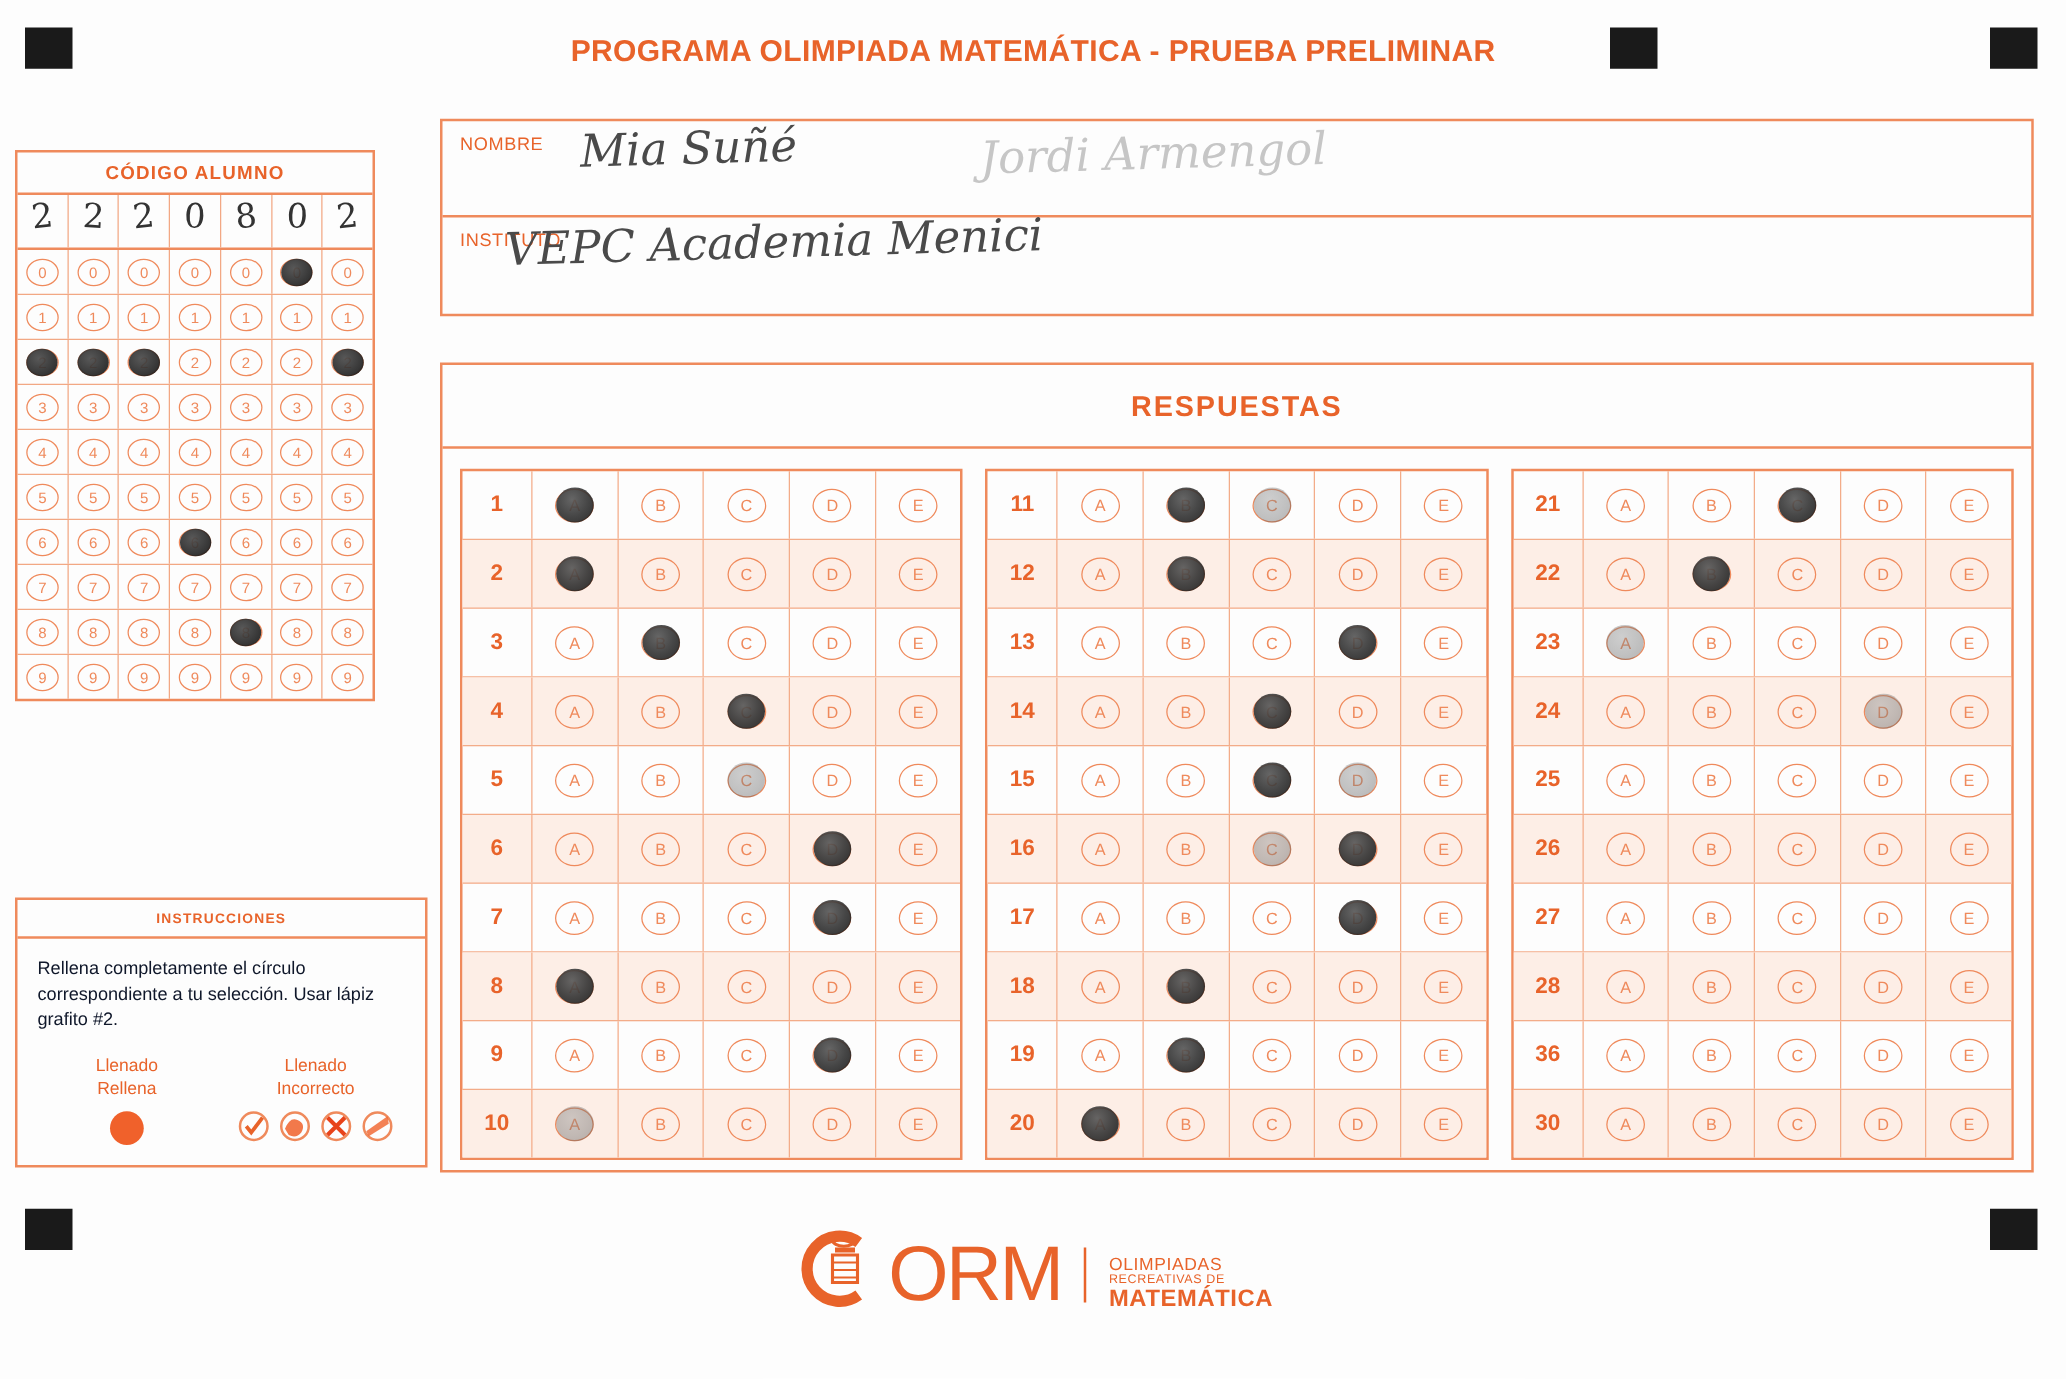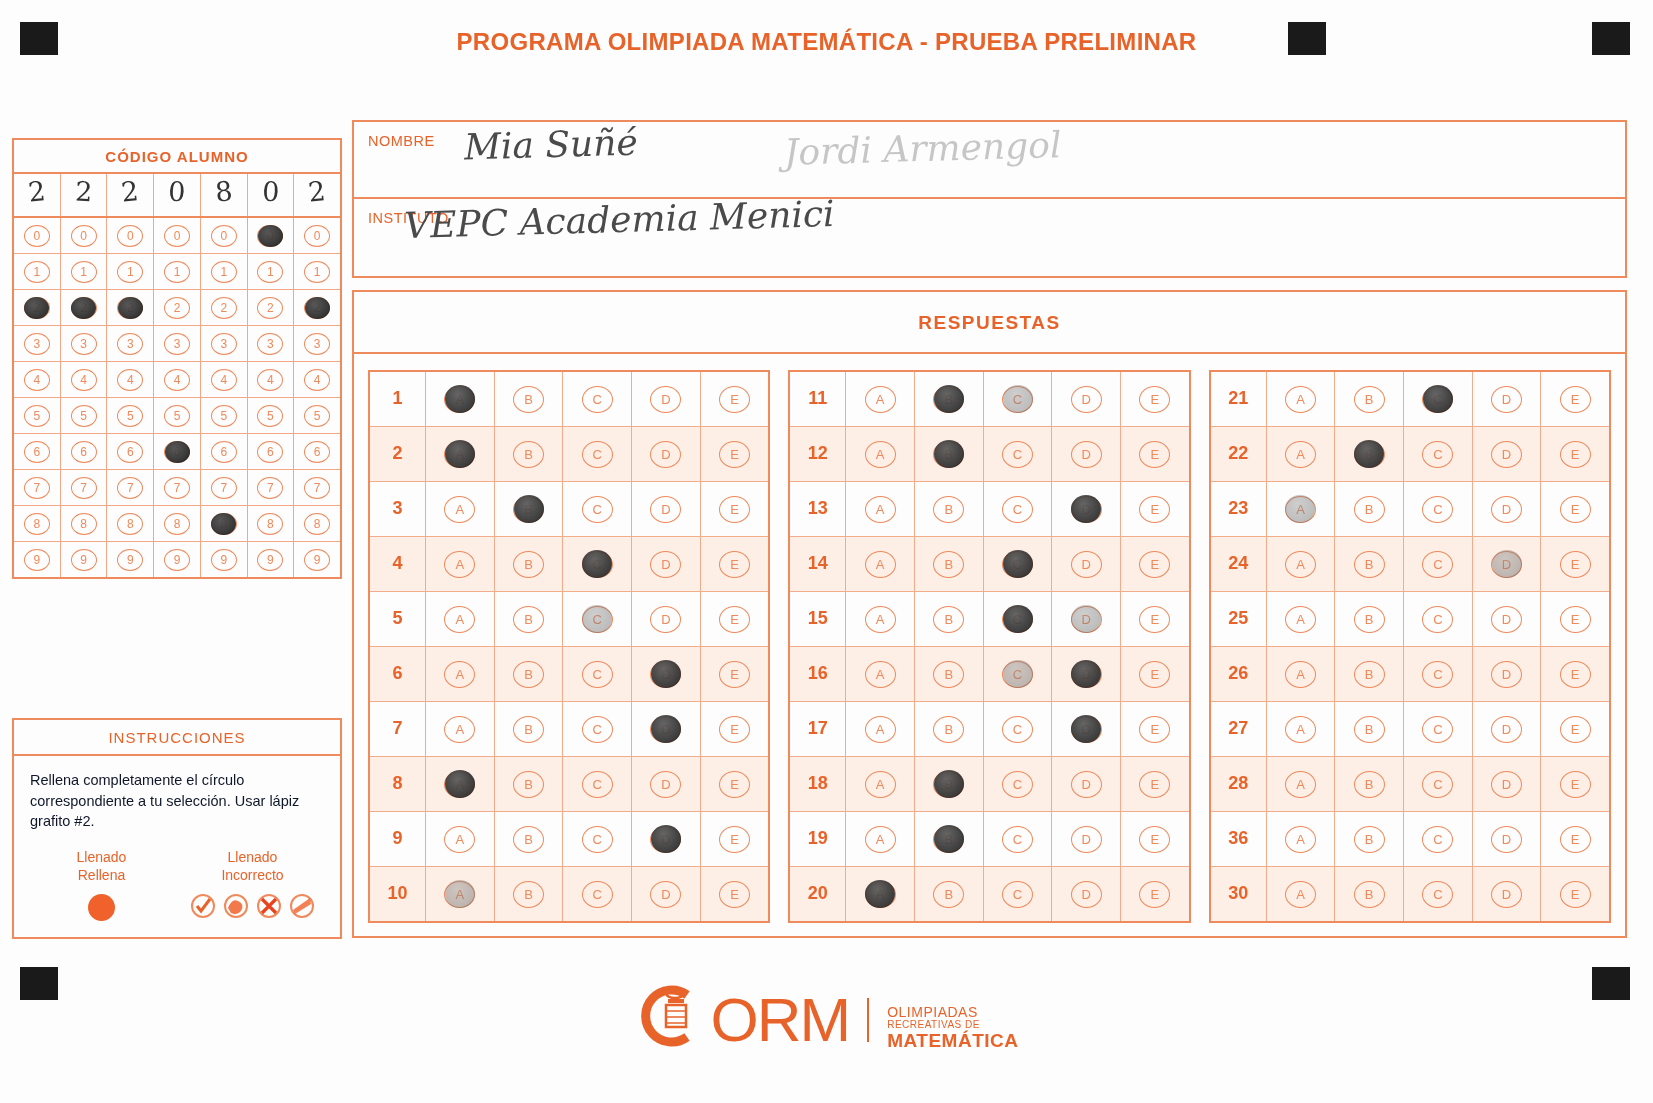--- a/index.html
+++ b/index.html
@@ -41,22 +41,22 @@
     font-size: 24px;
     font-weight: bold;
     letter-spacing: 0.3px;
     color: #e8632a;
   }
 
   
   .codigo-box {
     position: absolute;
     left: 12px;
-    top: 138px;
-    width: 330px;
+    top: 120px;
+    width: 288px;
     border: 2px solid #ef8a5c;
     box-sizing: border-box;
   }
   .codigo-title {
     text-align: center;
     font-size: 15px;
     font-weight: bold;
     letter-spacing: 1px;
     padding: 8px 0 7px;
     border-bottom: 2px solid #ef8a5c;
@@ -120,22 +120,22 @@
   .instr-box {
     position: absolute;
     left: 12px;
     top: 718px;
     width: 330px;
     border: 2px solid #ef8a5c;
     box-sizing: border-box;
   }
   .instr-title {
     text-align: center;
-    font-size: 15px;
-    font-weight: normal;
+    font-size: 11px;
+    font-weight: bold;
     letter-spacing: 1px;
     padding: 9px 0 8px;
     border-bottom: 2px solid #ef8a5c;
   }
   .instr-text {
     font-size: 14.5px;
     line-height: 1.42;
     padding: 14px 16px 6px;
     color: #0f172a;
   }
@@ -164,21 +164,21 @@
   .bad-marks span {
     display: inline-block;
     width: 28px; height: 28px;
     position: relative;
   }
 
   
   .name-box {
     position: absolute;
     left: 352px;
-    top: 120px;
+    top: 95px;
     width: 1275px;
     height: 158px;
     border: 2px solid #ef8a5c;
     box-sizing: border-box;
   }
   .name-row {
     height: 50%;
     position: relative;
     box-sizing: border-box;
   }
@@ -208,21 +208,21 @@
     position: absolute;
     left: 352px;
     top: 290px;
     width: 1275px;
     height: 648px;
     border: 2px solid #ef8a5c;
     box-sizing: border-box;
   }
   .resp-title {
     text-align: center;
-    font-size: 19px;
+    font-size: 23px;
     font-weight: bold;
     letter-spacing: 1.5px;
     padding: 20px 0 18px;
     border-bottom: 2px solid #ef8a5c;
   }
   .resp-cols {
     display: flex;
     gap: 18px;
     padding: 16px 14px;
     box-sizing: border-box;

